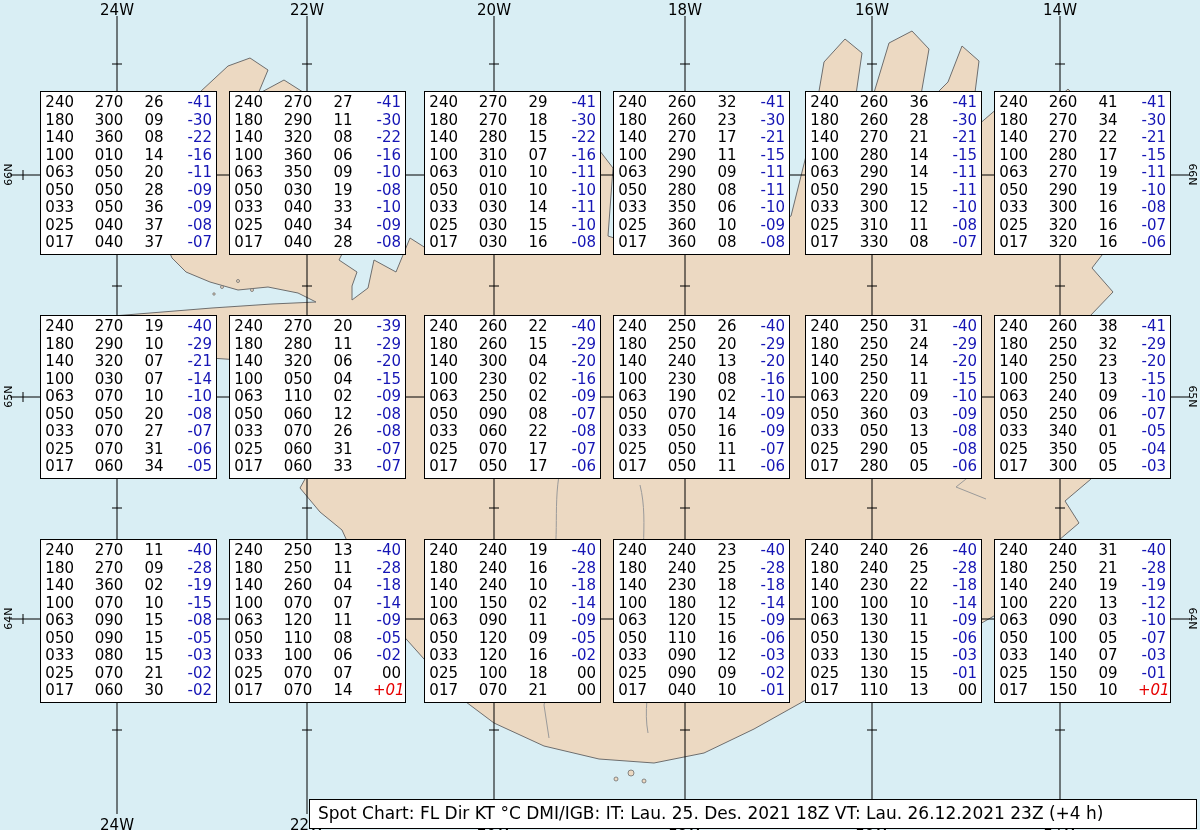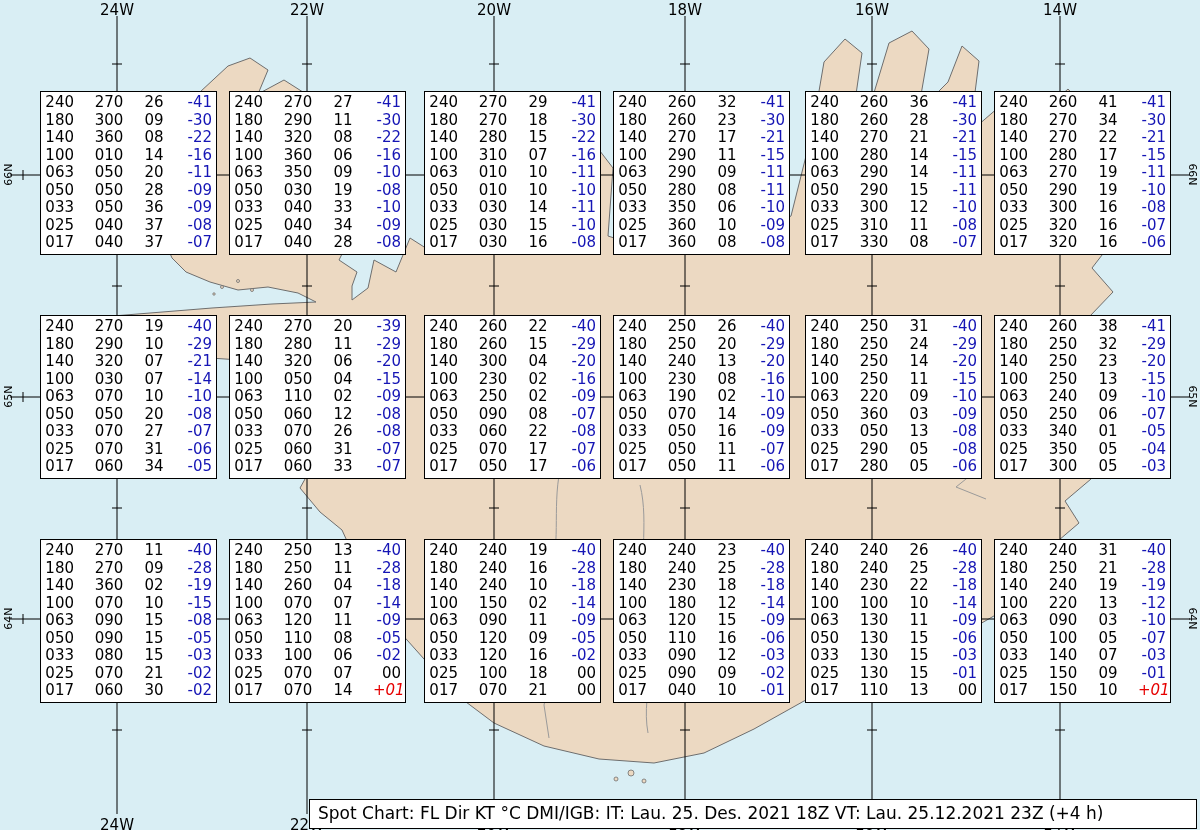--- a/index.html
+++ b/index.html
@@ -124,21 +124,21 @@
         <line x1="23" y1="614" x2="23" y2="624"></line>
         <line x1="212" y1="614" x2="212" y2="624"></line>
         <line x1="400.5" y1="614" x2="400.5" y2="624"></line>
         <line x1="589.5" y1="614" x2="589.5" y2="624"></line>
         <line x1="778.5" y1="614" x2="778.5" y2="624"></line>
         <line x1="966" y1="614" x2="966" y2="624"></line>
         <line x1="1154" y1="614" x2="1154" y2="624"></line>
       </g>
   </svg>
 
-  <div class="legend" id="legend"><span class="">Spot Chart: FL Dir KT °C </span><span class="bold">DMI/IGB:</span><span class=""> IT: Lau. 25. Des. 2021 18Z </span><span class="bold">VT: Lau. 25.12.2021 23Z</span><span class=""> (+4 h)</span></div>
+  <div class="legend" id="legend"><span class="">Spot Chart: FL Dir KT °C </span><span class="bold">DMI/IGB:</span><span class=""> IT: Lau. 25. Des. 2021 18Z </span><span class="bold">VT: Lau. 26.12.2021 23Z</span><span class=""> (+4 h)</span></div>
 <div class="lon-label top" style="left: 117px;">24W</div>
     <div class="lon-label bottom" style="left: 117px;">24W</div>
     <div class="lon-label top" style="left: 307px;">22W</div>
     <div class="lon-label bottom" style="left: 307px;">22W</div>
     <div class="lon-label top" style="left: 494px;">20W</div>
     <div class="lon-label bottom" style="left: 494px;">20W</div>
     <div class="lon-label top" style="left: 685px;">18W</div>
     <div class="lon-label bottom" style="left: 685px;">18W</div>
     <div class="lon-label top" style="left: 872px;">16W</div>
     <div class="lon-label bottom" style="left: 872px;">16W</div>

